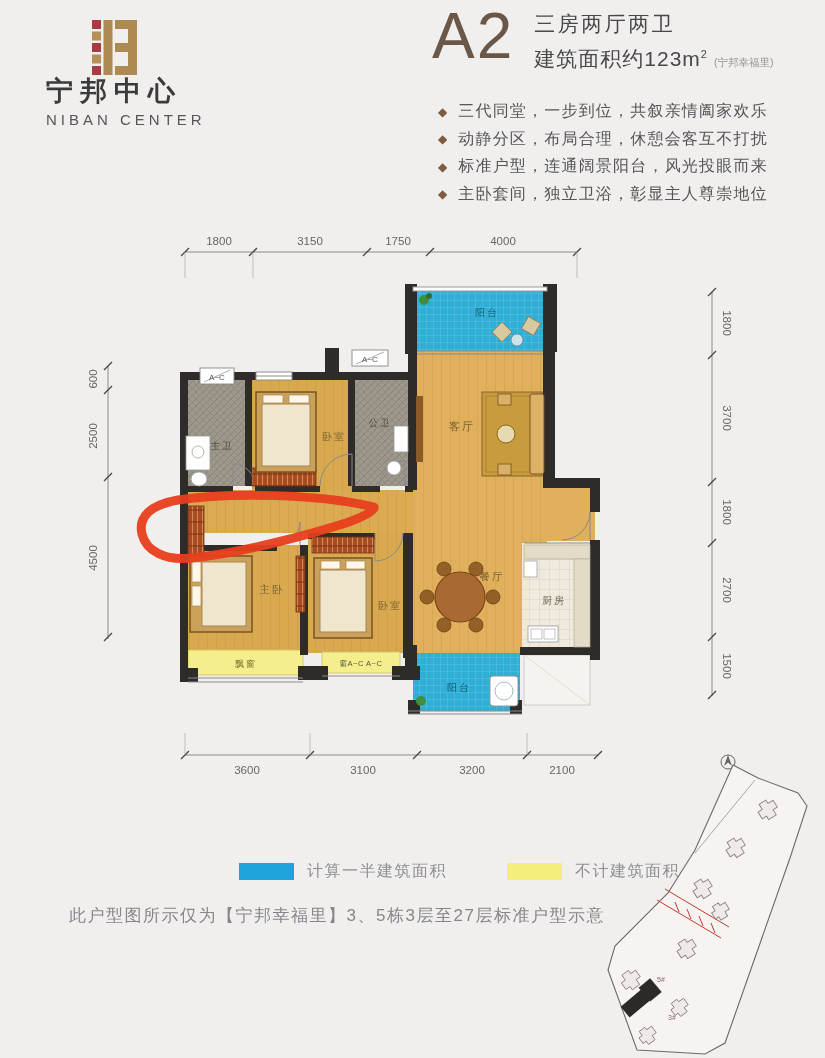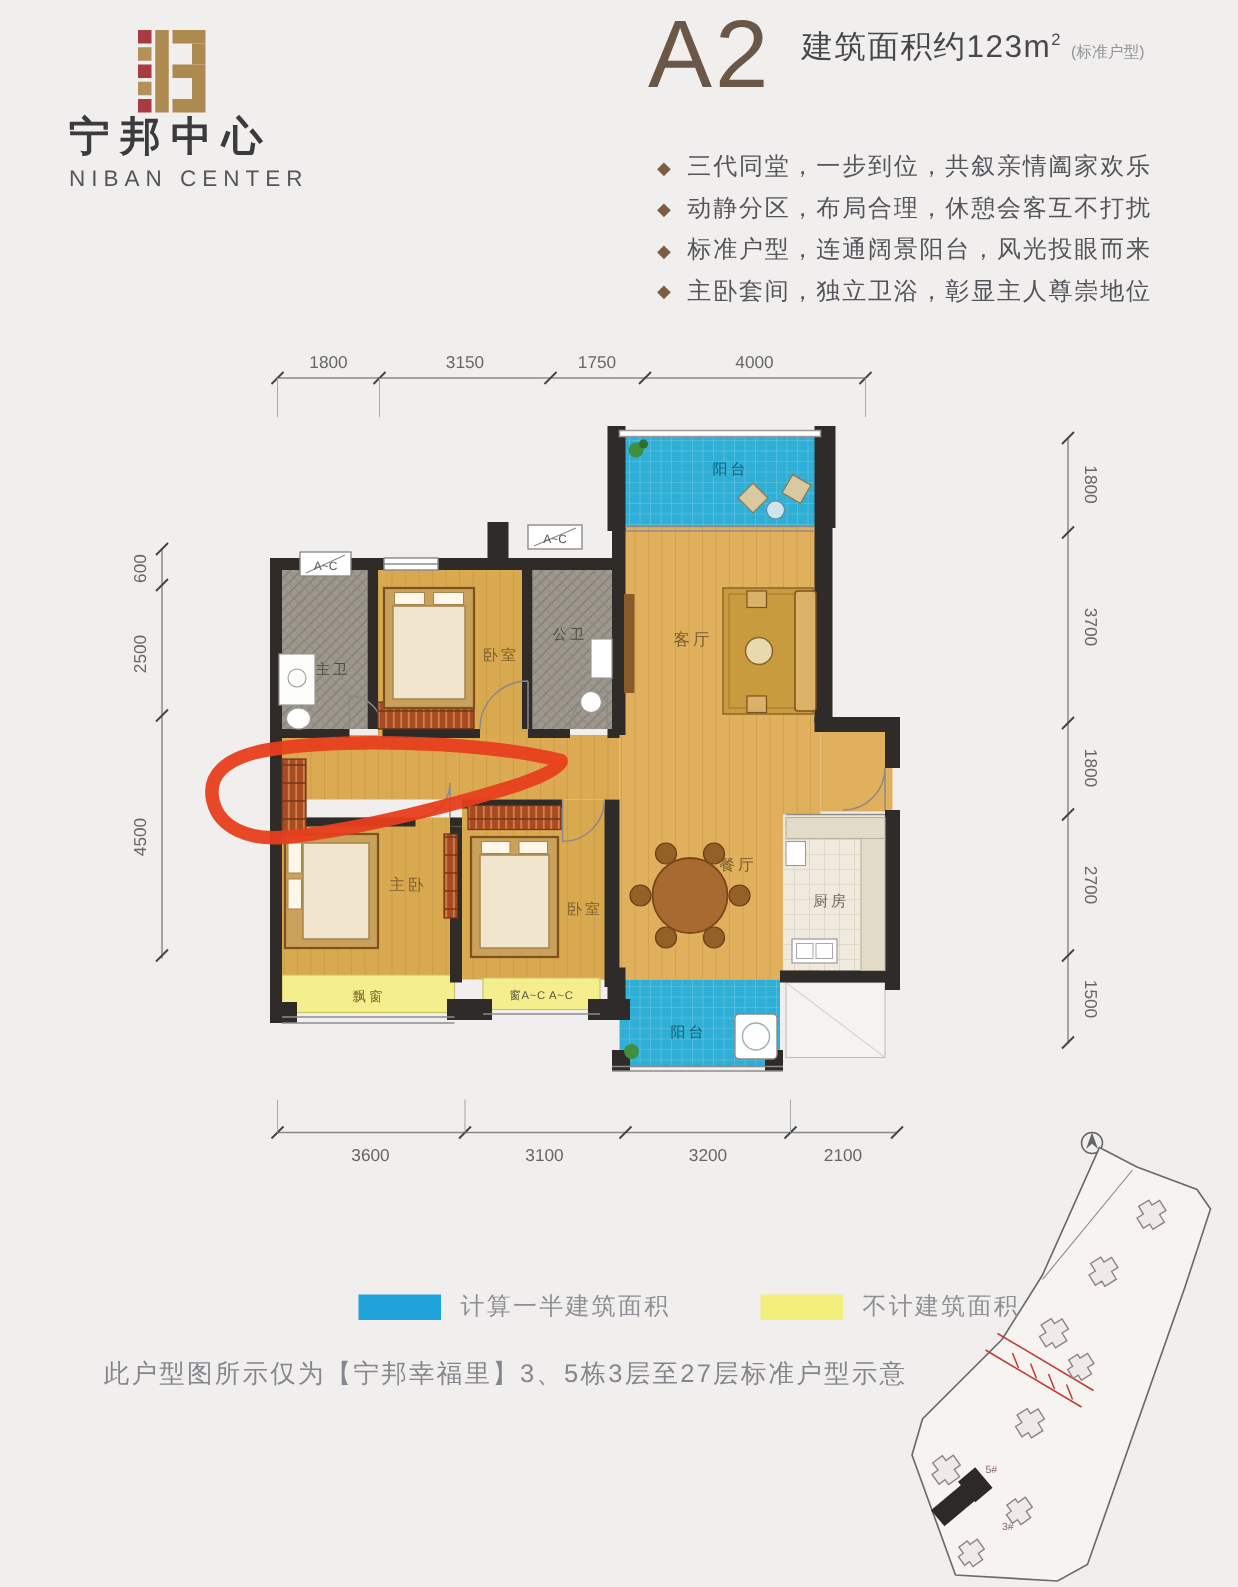--- a/index.html
+++ b/index.html
@@ -399,22 +399,23 @@
   </svg>
   <div>
     <div class="brand-cn">宁邦中心</div>
     <div class="brand-en">NIBAN CENTER</div>
   </div>
 </div>
 
 <div class="unit-block">
   <div class="unit-code">A2</div>
   <div class="unit-lines">
+    <div class="unit-line1">三房两厅两卫</div>
     <div class="unit-line2">
-      <span>建筑面积约123m</span><sup>2</sup><span class="unit-note">(标准户型)</span>
+      <span>建筑面积约123m</span><sup>2</sup><span class="unit-note">(宁邦幸福里)</span>
     </div>
   </div>
 </div>
 
 <div class="features">
   <div class="feature">
     <span class="dia">◆</span>
     <span class="ftxt">三代同堂，一步到位，共叙亲情阖家欢乐</span>
   </div>
   <div class="feature">

